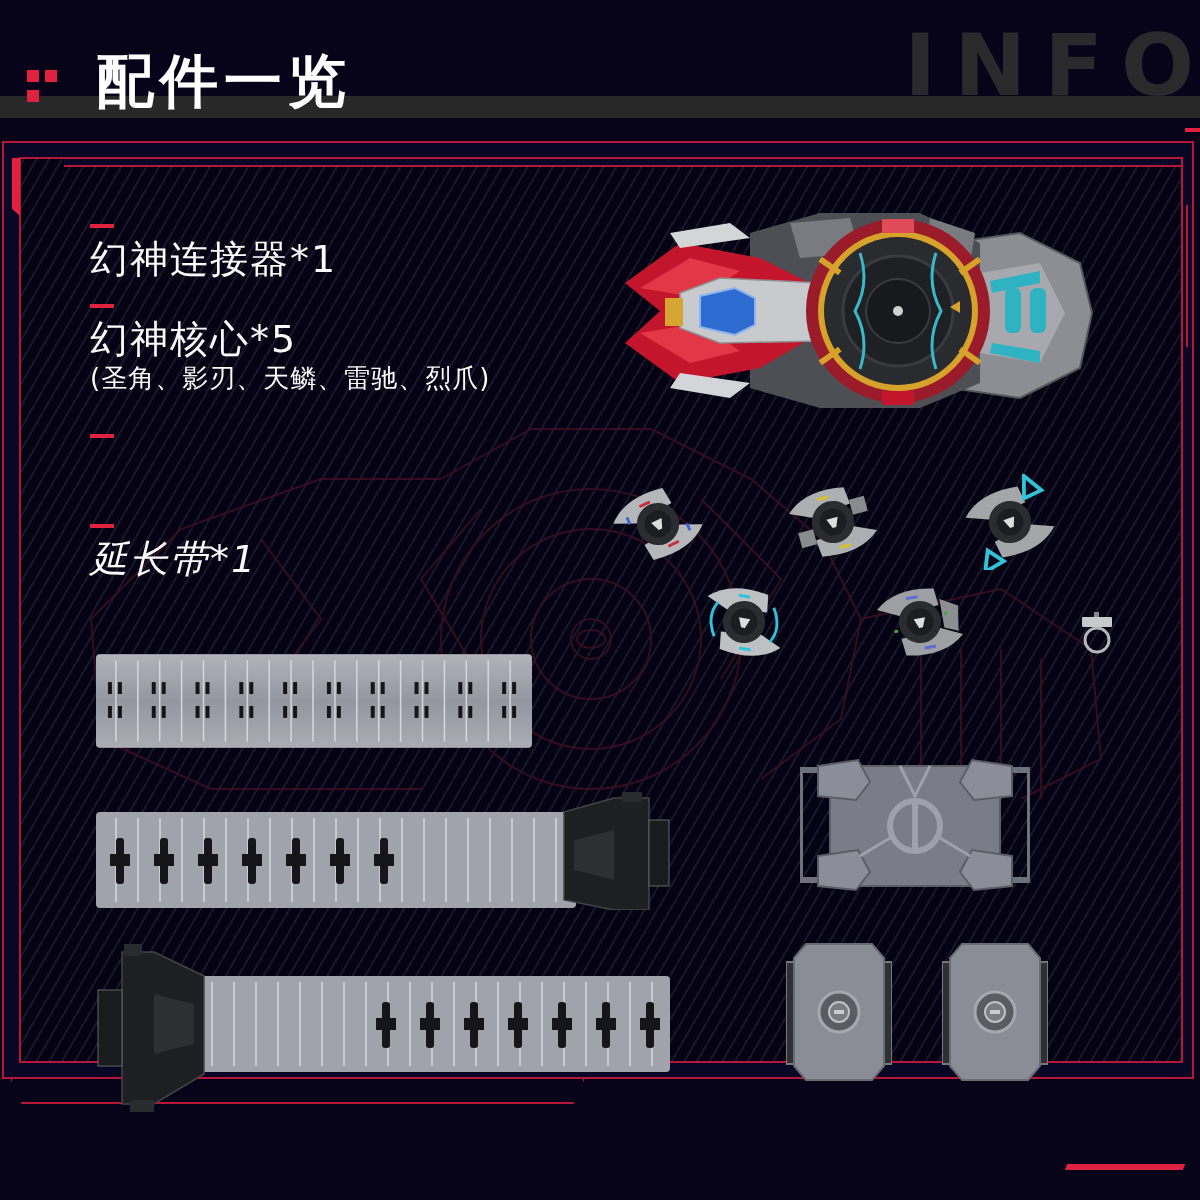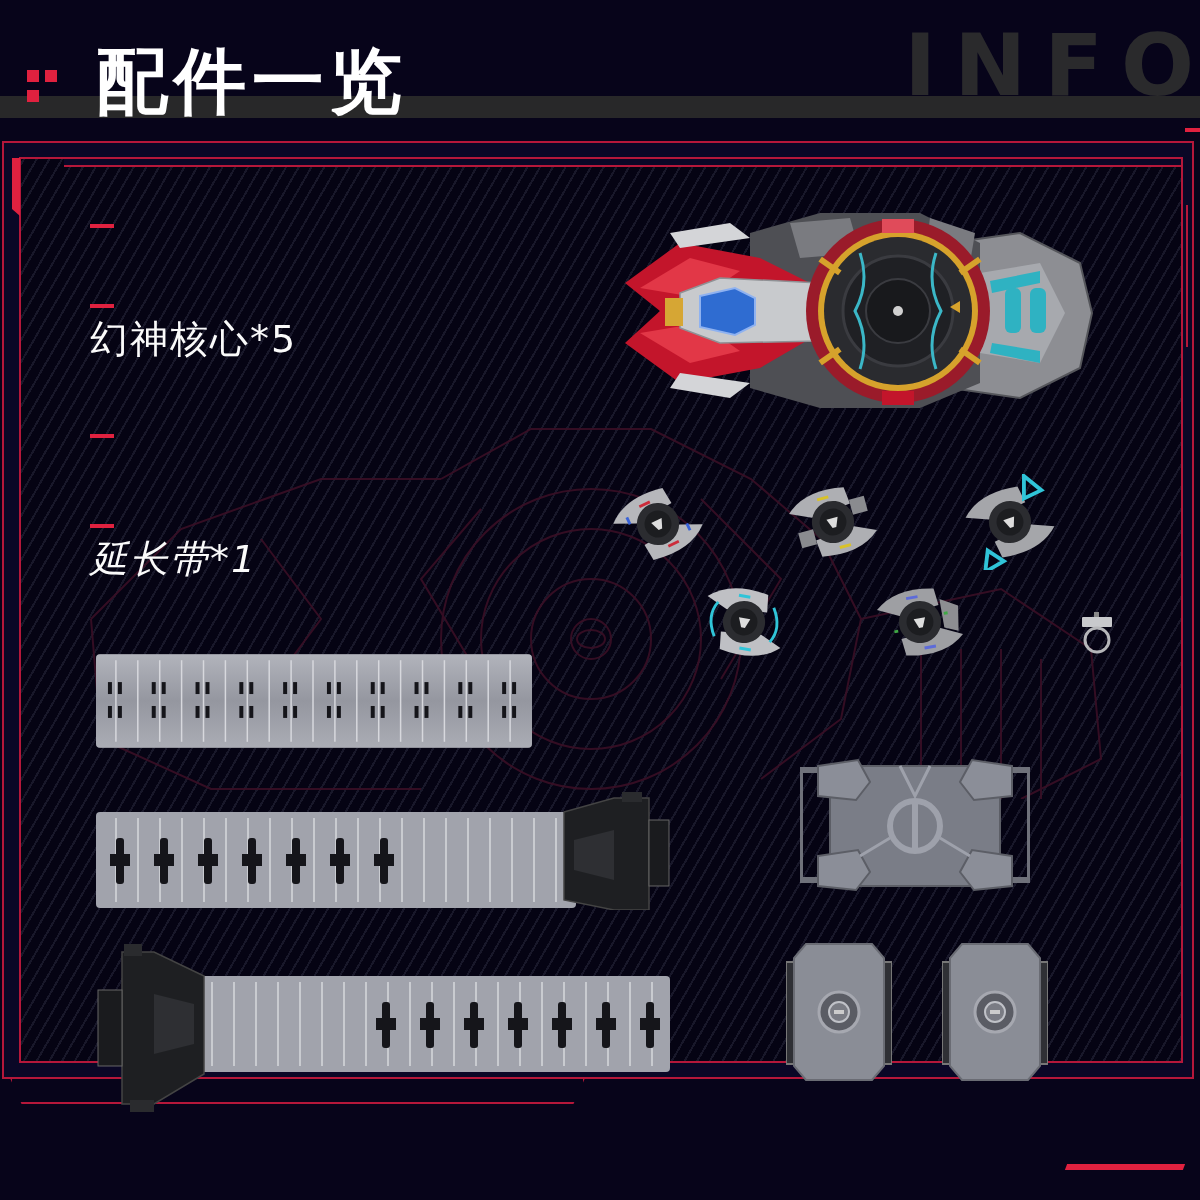--- a/index.html
+++ b/index.html
@@ -6,21 +6,21 @@
   html, body { width: 1200px; height: 1200px; overflow: hidden; background: #07041a; }
   body { position: relative; font-family: "DejaVu Sans", "Liberation Sans", sans-serif; color: #fff; }
 
   
   .header-bar { position: absolute; left: 0; top: 96px; width: 1200px; height: 22px; background: #282829; }
   .title-mark { position: absolute; left: 27px; top: 70px; width: 36px; height: 40px; }
   .title-mark span { position: absolute; background: #e0213f; }
   .title-mark .m1 { left: 0; top: 0; width: 12px; height: 12px; }
   .title-mark .m2 { left: 18px; top: 0; width: 12px; height: 12px; }
   .title-mark .m3 { left: 0; top: 20px; width: 12px; height: 12px; }
-  .page-title { position: absolute; left: 96px; top: 46px; font-size: 72px; font-weight: bold; letter-spacing: 6px; color: #ffffff; line-height: 70px; }
+  .page-title { position: absolute; left: 96px; top: 46px; font-size: 58px; font-weight: bold; letter-spacing: 6px; color: #ffffff; line-height: 70px; }
   .info-watermark { position: absolute; right: -12px; top: 20px; font-size: 86px; font-weight: bold; color: #2a2a2c; letter-spacing: 18px; line-height: 90px; font-family: "DejaVu Sans", sans-serif; }
   .corner-tick-top { position: absolute; right: 0; top: 128px; width: 15px; height: 4px; background: #e0213f; }
 
   
   .outer-frame { position: absolute; left: 2px; top: 141px; width: 1192px; height: 938px; border: 2px solid #b5173a; background: #0a0726; }
   .inner-panel { position: absolute; left: 19px; top: 157px; width: 1164px; height: 906px; border: 2px solid #b5173a;
     background-color: #050313;
     background-image: repeating-linear-gradient(-60deg, rgba(40,40,60,0.55) 0px, rgba(40,40,60,0.55) 2px, transparent 2px, transparent 11px);
     overflow: hidden; }
   .panel-notch-cover { position: absolute; left: 64px; top: 157px; width: 1119px; height: 10px; background: #0a0726; border-bottom: 2px solid #b5173a; }
@@ -89,24 +89,26 @@
   </svg>
 </div>
 <div class="panel-notch-cover" style="left:64px;top:159px;width:1117px;height:8px;border:none;border-bottom:2px solid #b5173a;clip-path:polygon(0 0,100% 0,100% 100%,0 100%);"></div>
 <div class="left-accent"></div>
 <div class="bottom-tab"></div>
 <div class="bottom-red-bar"></div>
 
 <div class="items">
   <div class="item item-1">
     <span class="dash"></span>
+    <span class="label">幻神连接器*1</span>
   </div>
   <div class="item item-2">
     <span class="dash"></span>
     <span class="label">幻神核心*5</span>
+    <span class="sub">(圣角、影刃、天鳞、雷驰、烈爪)</span>
   </div>
   <div class="item item-3">
     <span class="dash"></span>
   </div>
   <div class="item item-4">
     <span class="dash"></span>
     <span class="label">延长带*1</span>
   </div>
 </div>
 

